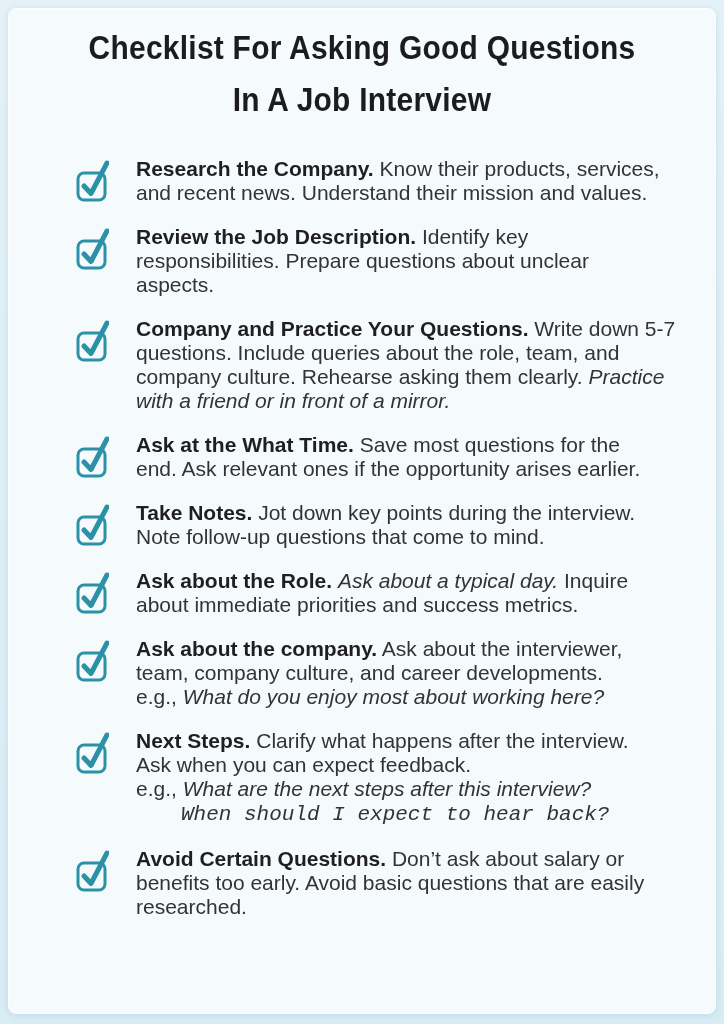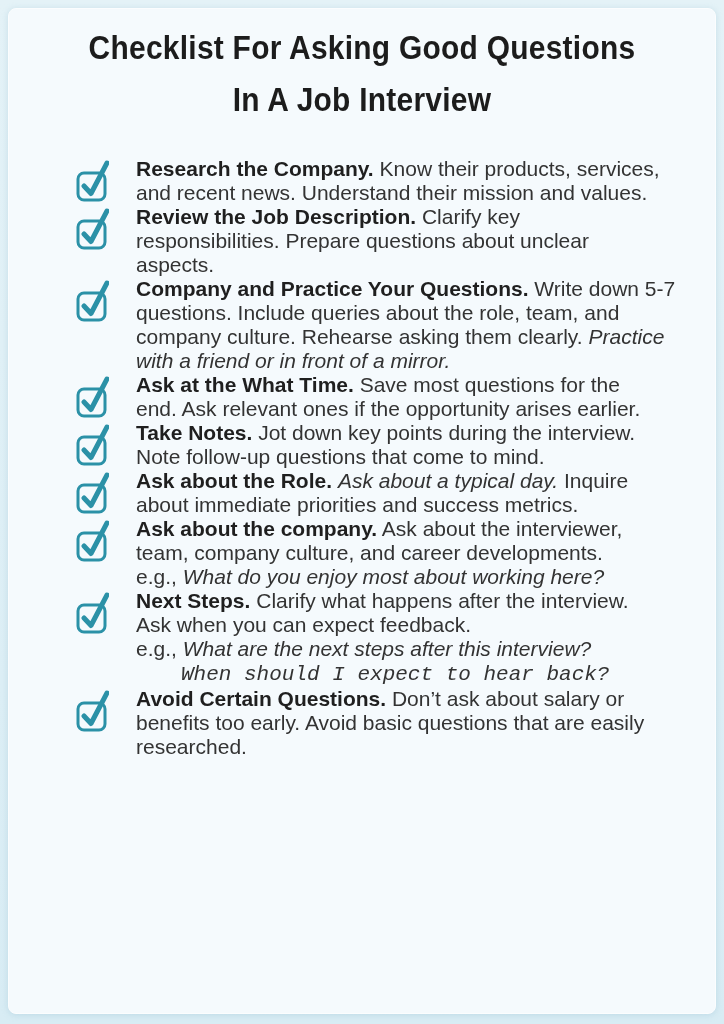--- a/index.html
+++ b/index.html
@@ -31,20 +31,21 @@
     font-weight: 700;
     color: var(--heading-text, #1c1c1c);
     letter-spacing: 0.3px;
     transform: scaleX(0.88);
     transform-origin: 50% 0;
     white-space: nowrap;
   }
   .list {
     display: flex;
     flex-direction: column;
+    gap: 20px;
     padding: 32px 40px 0 66px;
   }
   .item {
     display: flex;
     align-items: flex-start;
     gap: 27px;
   }
   .check {
     flex: 0 0 34px;
     height: 46px;
@@ -78,21 +79,21 @@
         </span>
         <p class="text"><span class="b">Research the Company.</span><span class="r"> Know their products, services,</span><br><span class="r">and recent news. Understand their mission and values.</span></p>
       </div>
       <div class="item">
         <span class="check">
           <svg viewBox="0 0 34 46" width="34" height="46" aria-hidden="true">
             <rect x="3" y="16" width="27" height="27" rx="6" fill="none" stroke="currentColor" stroke-width="3"></rect>
             <path d="M9 29 L16 36.5 L32 6" fill="none" stroke="currentColor" stroke-width="5" stroke-linecap="round" stroke-linejoin="round"></path>
           </svg>
         </span>
-        <p class="text"><span class="b">Review the Job Description.</span><span class="r"> Clarify key</span><br><span class="r">responsibilities. Prepare questions about unclear</span><br><span class="r">aspects.</span></p>
+        <p class="text"><span class="b">Review the Job Description.</span><span class="r"> Identify key</span><br><span class="r">responsibilities. Prepare questions about unclear</span><br><span class="r">aspects.</span></p>
       </div>
       <div class="item">
         <span class="check">
           <svg viewBox="0 0 34 46" width="34" height="46" aria-hidden="true">
             <rect x="3" y="16" width="27" height="27" rx="6" fill="none" stroke="currentColor" stroke-width="3"></rect>
             <path d="M9 29 L16 36.5 L32 6" fill="none" stroke="currentColor" stroke-width="5" stroke-linecap="round" stroke-linejoin="round"></path>
           </svg>
         </span>
         <p class="text"><span class="b">Company and Practice Your Questions.</span><span class="r"> Write down 5-7</span><br><span class="r">questions. Include queries about the role, team, and</span><br><span class="r">company culture. Rehearse asking them clearly. </span><span class="i">Practice</span><br><span class="i">with a friend or in front of a mirror.</span></p>
       </div>

